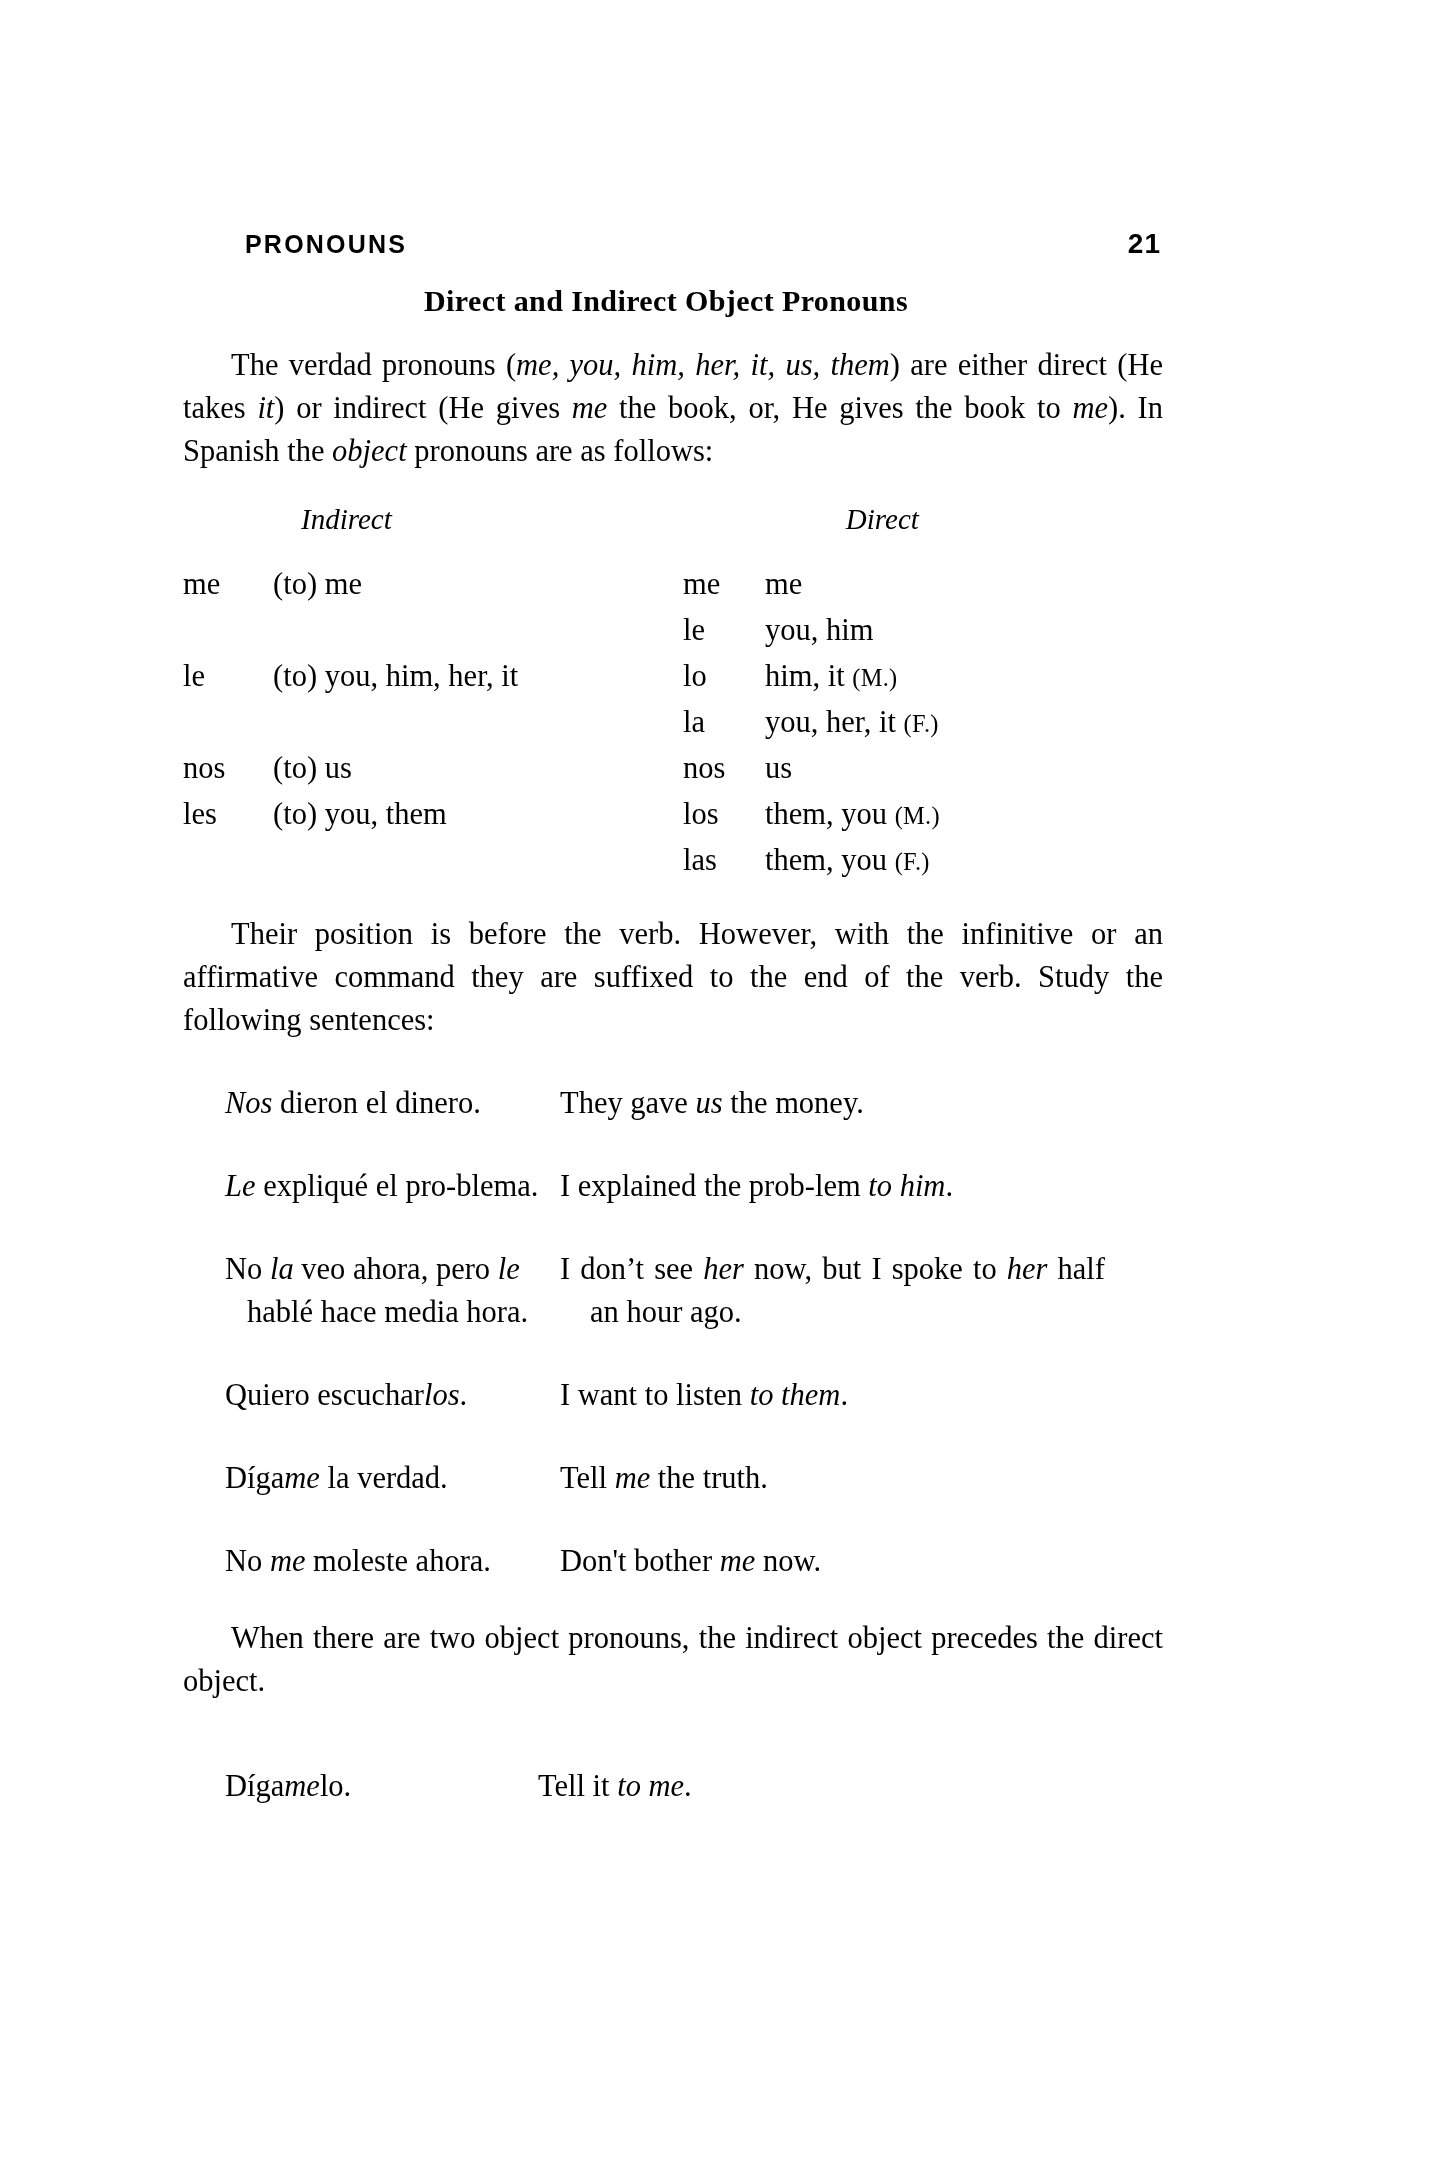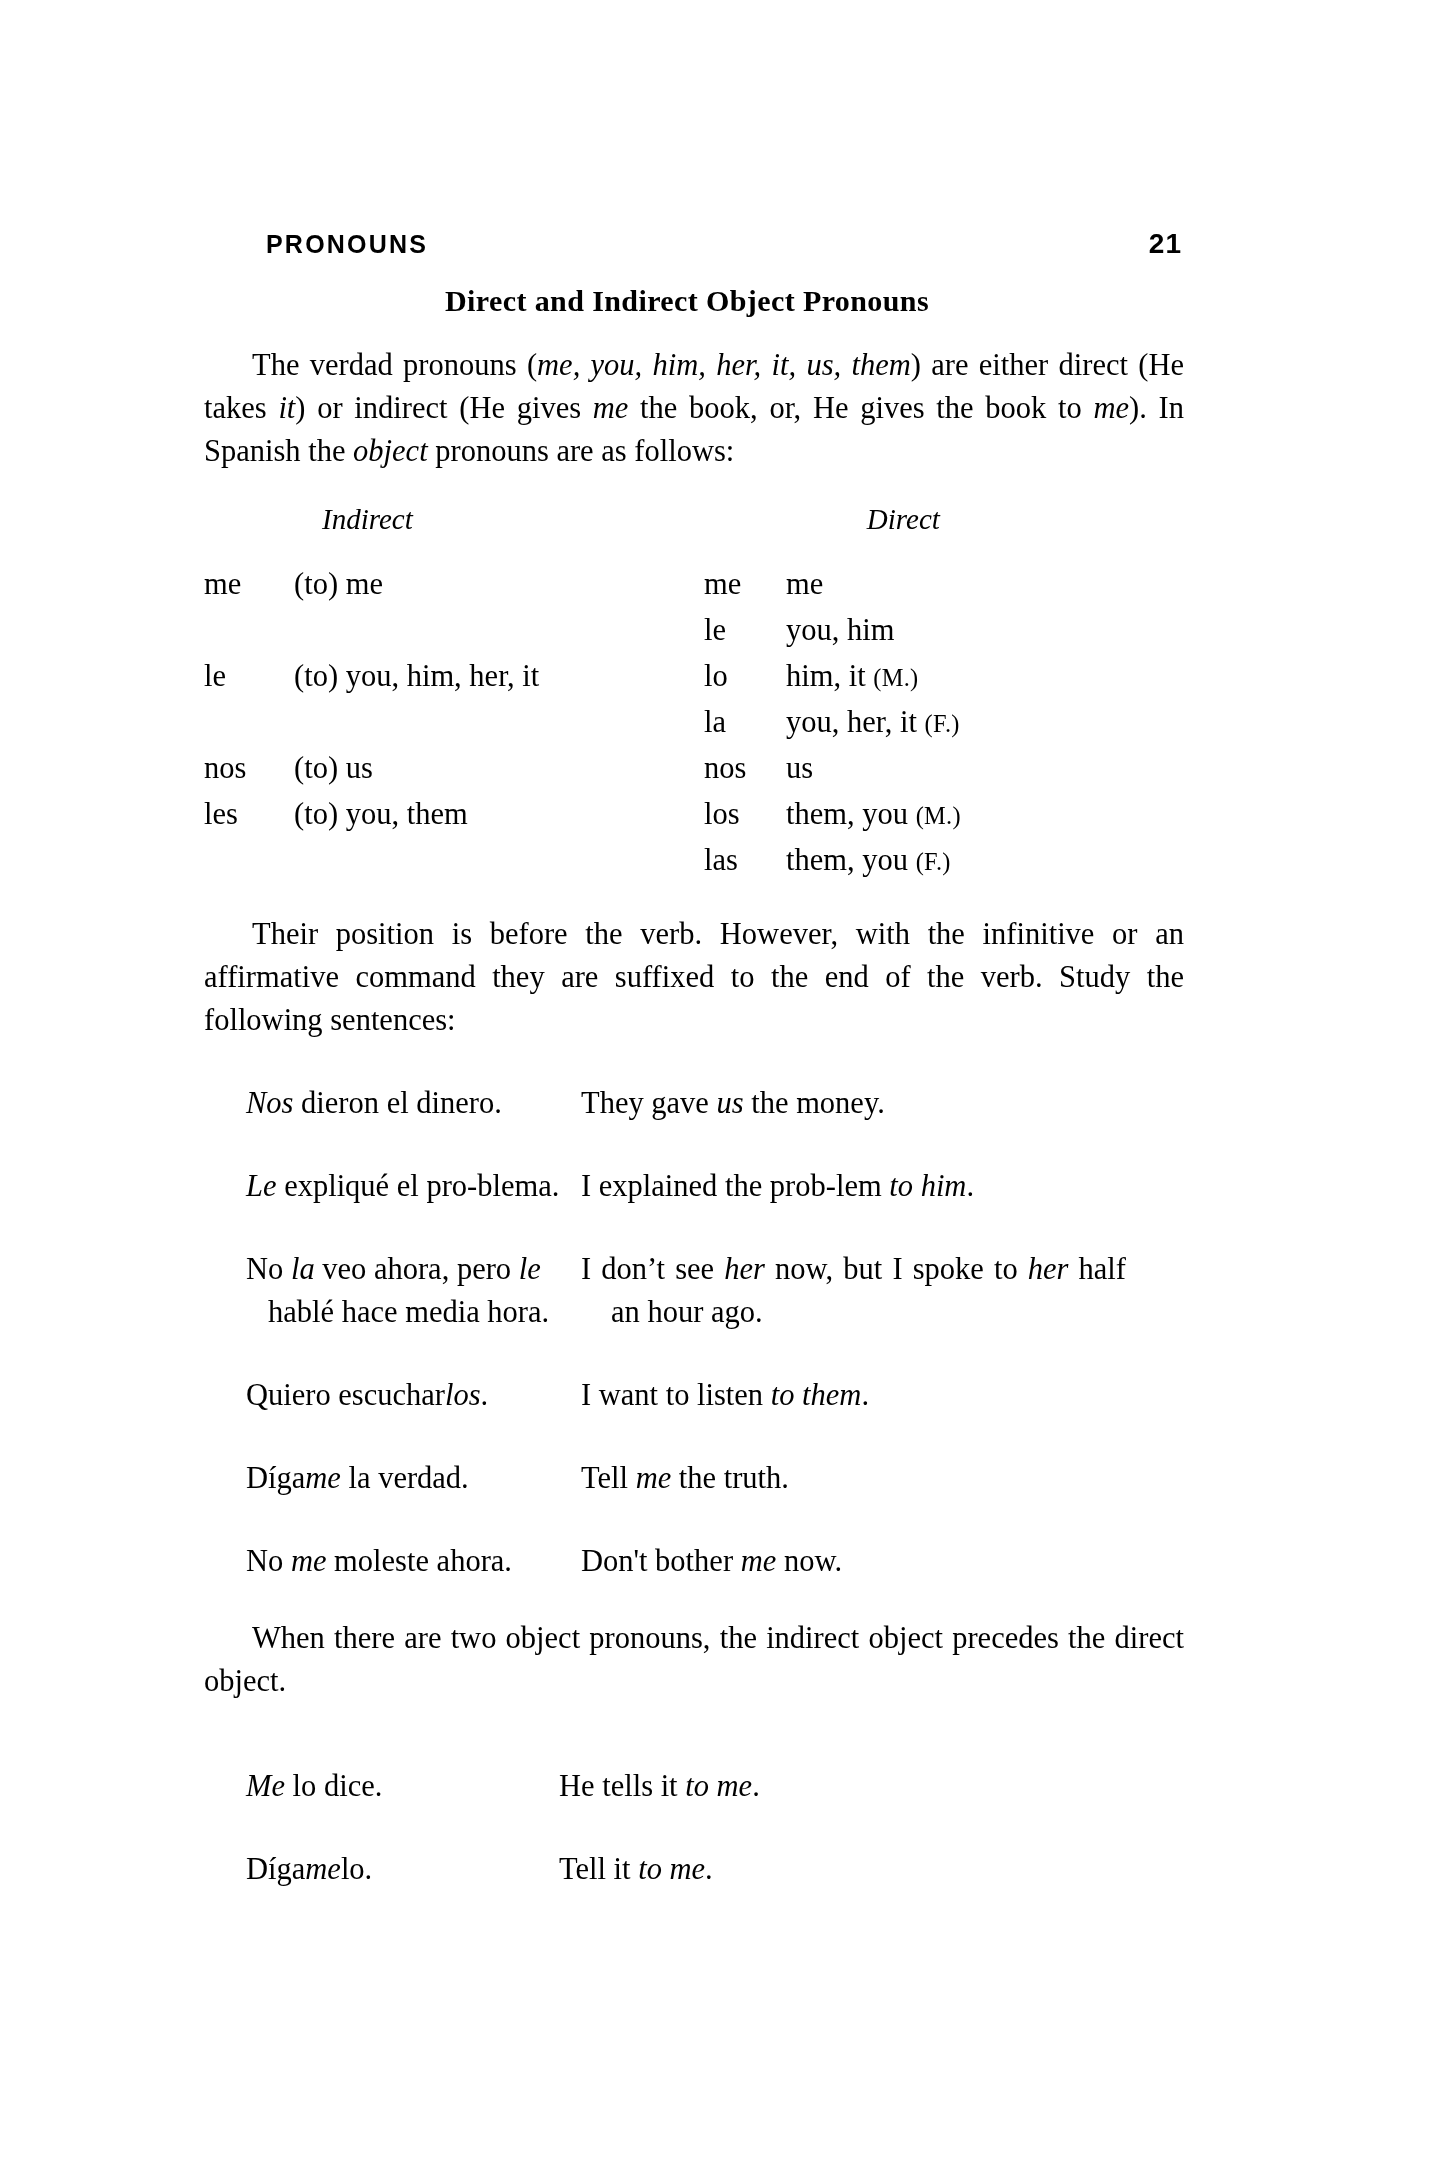--- a/index.html
+++ b/index.html
@@ -18,21 +18,21 @@
   .page {
     position: relative;
     width: 1445px;
     height: 2181px;
     box-sizing: border-box;
     padding: 0;
   }
 
   .content {
     position: absolute;
-    left: 204px;
+    left: 183px;
     top: 228px;
     width: 980px;
   }
 
   
   .running-head {
     display: flex;
     align-items: baseline;
     justify-content: space-between;
     height: 34px;
@@ -283,23 +283,19 @@
       </div>
 
     <div class="spacer-md"></div>
 
     <p class="body">When there are two object pronouns, the indirect object precedes the direct object.</p>
 
     <div class="spacer-sm"></div>
 
     <div class="examples tail" id="examples-tail">
         <div class="ex-row">
-          <div class="ex-es"><i>Me</i><span> lo dice.</span></div>
-          <div class="ex-en nojust"><span>He tells it </span><i>to me</i><span>.</span></div>
-        </div>
-        <div class="ex-row">
           <div class="ex-es"><span>Díga</span><i>me</i><span>lo.</span></div>
           <div class="ex-en nojust"><span>Tell it </span><i>to me</i><span>.</span></div>
         </div>
       </div>
 
   </div>
 </div>
 
 </body></html>

